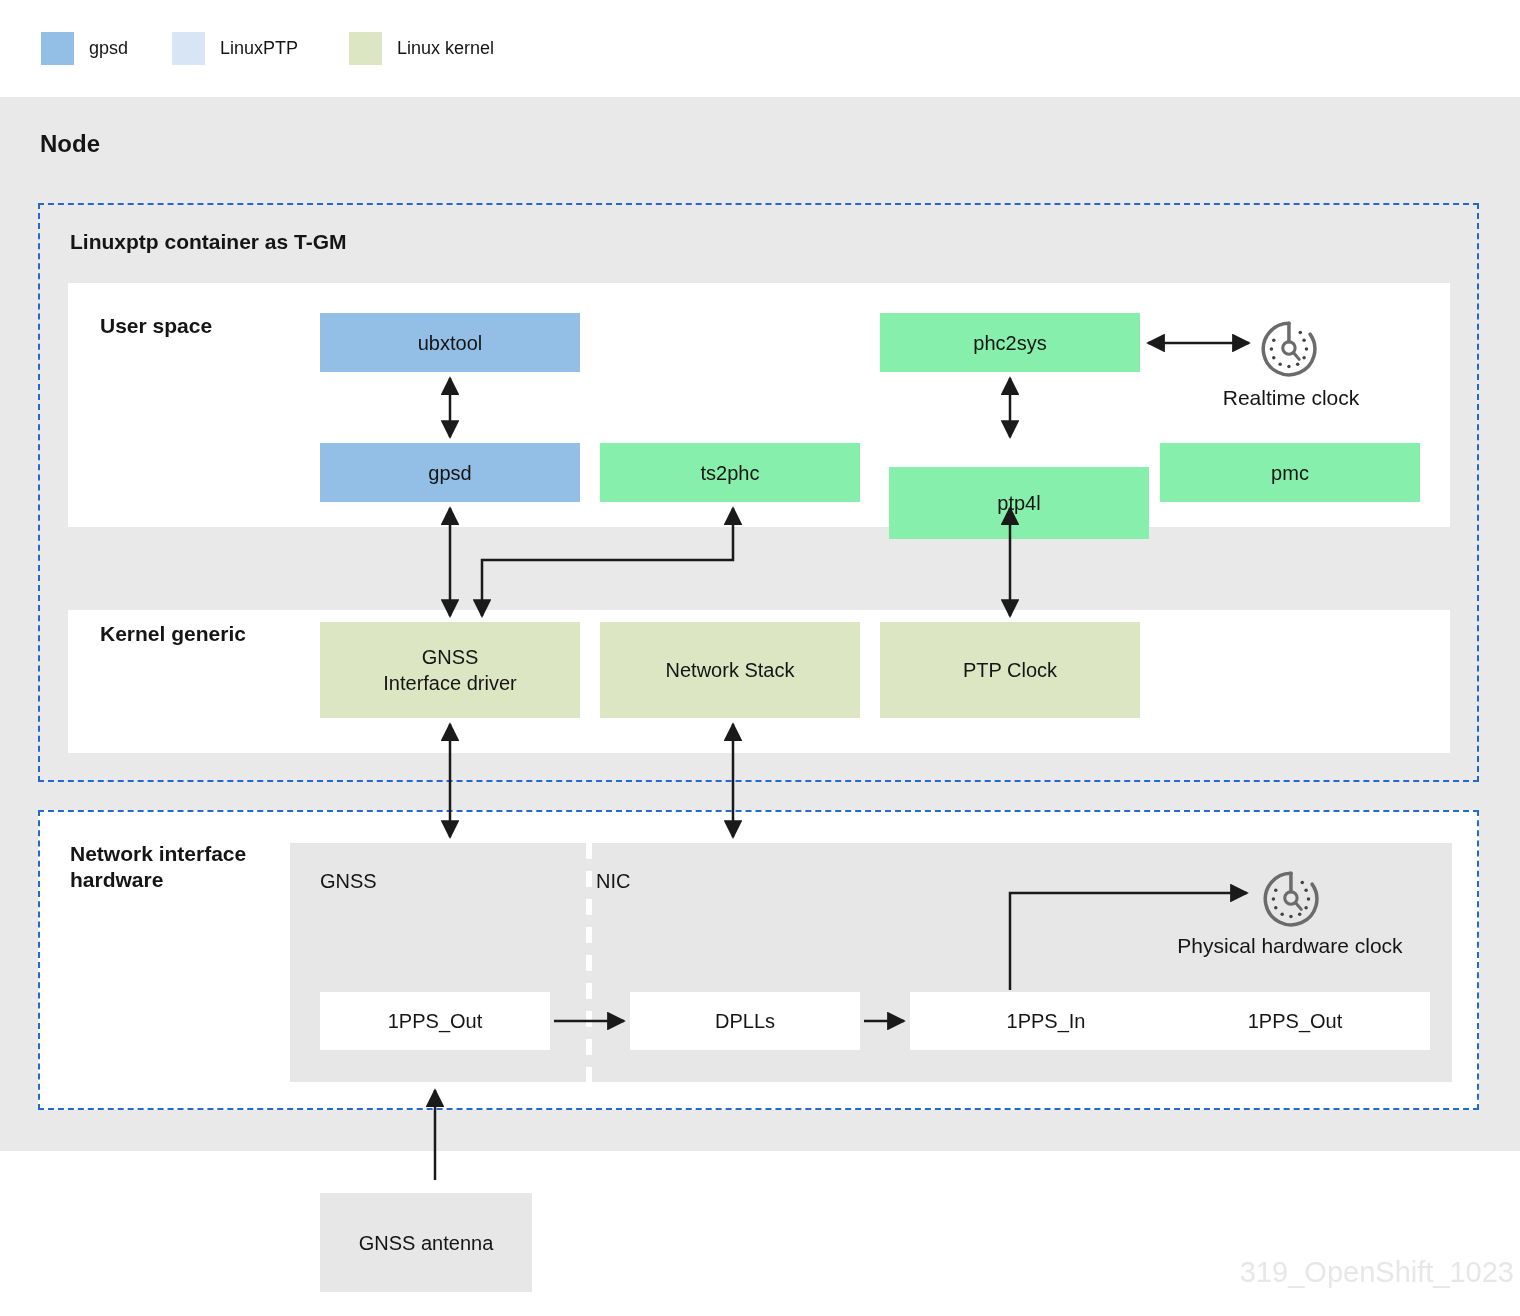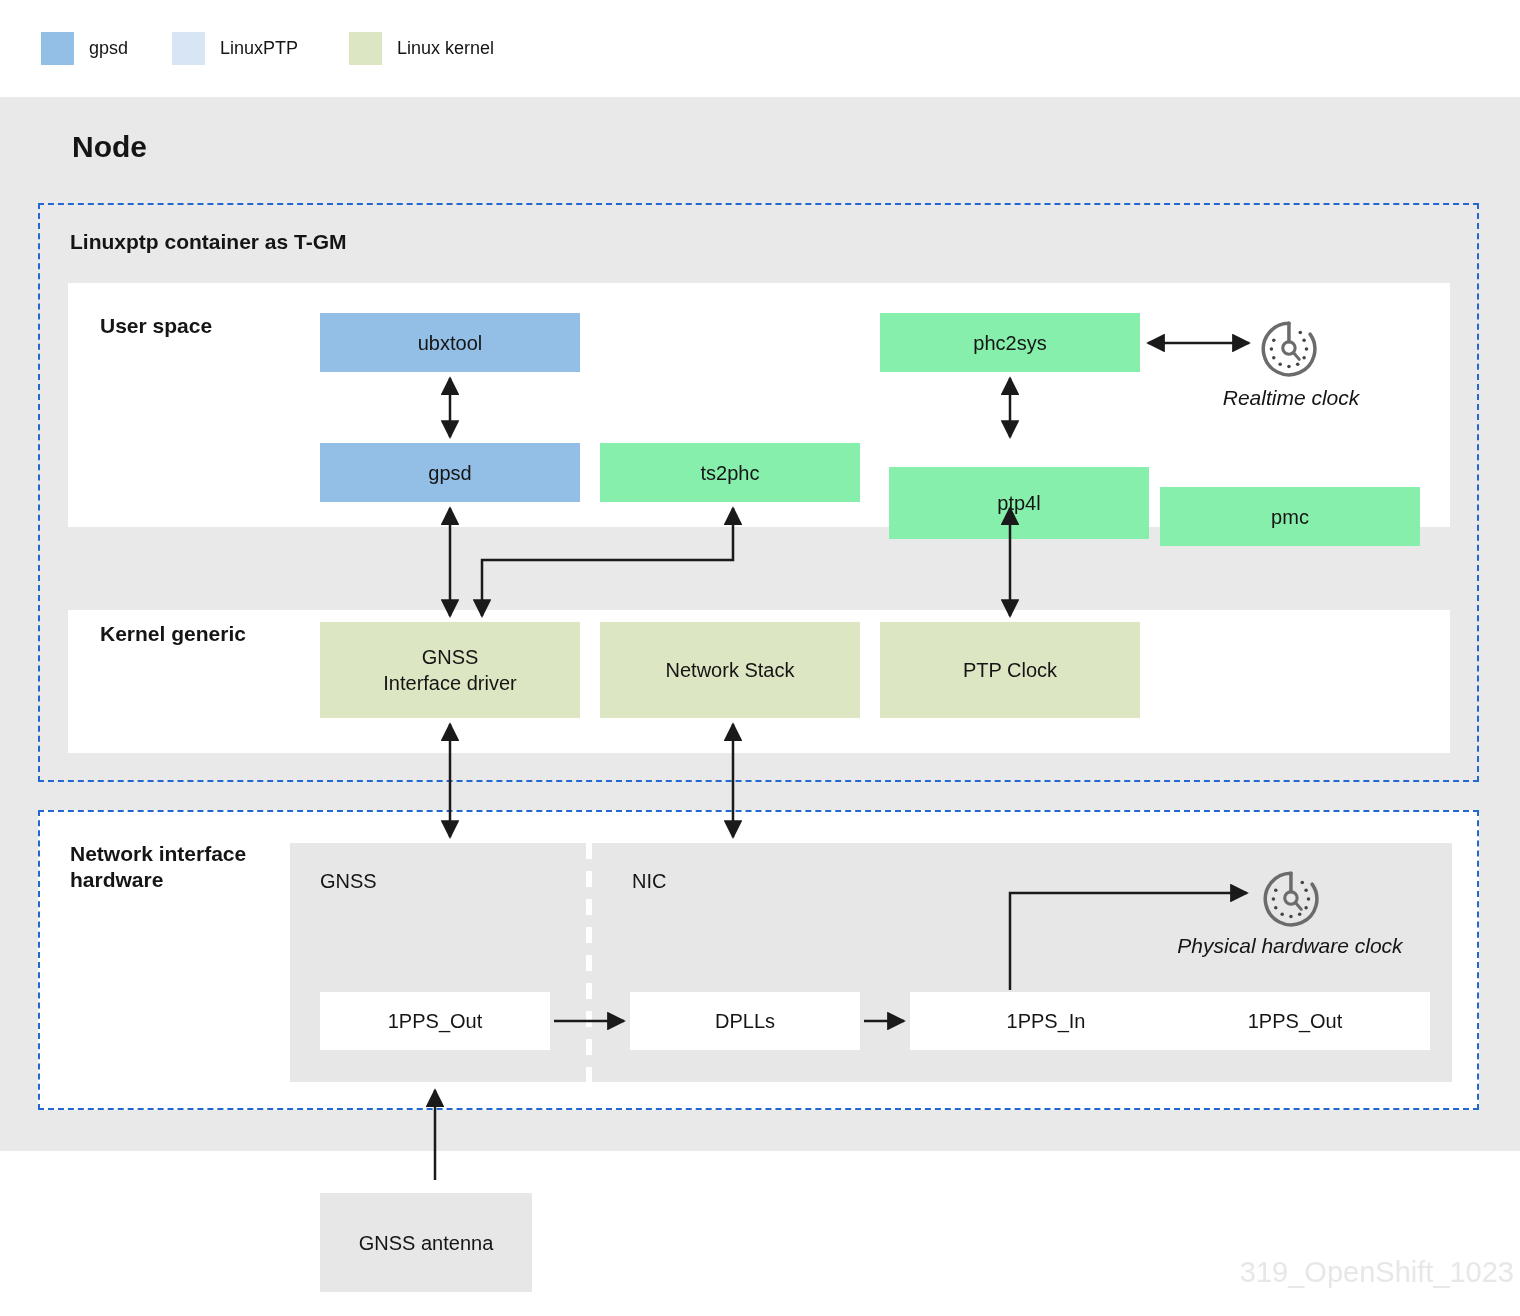--- a/index.html
+++ b/index.html
@@ -9,21 +9,21 @@
   }
   
   .legend-item{position:absolute;top:30px;display:flex;align-items:center;gap:15px;height:36px;}
   .swatch{width:33px;height:33px;display:inline-block;}
   .sw-gpsd{background:#93bfe7;}
   .sw-linuxptp{background:#d7e5f5;}
   .sw-kernel{background:#dce6c2;}
   .legend-label{font-size:18px;}
   
   .node-bg{position:absolute;left:0;top:97px;width:1520px;height:1054px;background:#e9e9e9;}
-  .node-title{position:absolute;left:40px;top:130px;font-size:30px;font-weight:700;margin-left:32px;}
+  .node-title{position:absolute;left:40px;top:130px;font-size:24px;font-weight:700;}
   .tgm-container{position:absolute;left:38px;top:203px;width:1437px;height:575px;border:2px dashed #2268d0;}
   .tgm-title{position:absolute;left:70px;top:230px;font-size:21px;font-weight:700;}
   .panel{position:absolute;background:#ffffff;}
   .user-panel{left:68px;top:283px;width:1382px;height:244px;}
   .kernel-panel{left:68px;top:610px;width:1382px;height:143px;}
   .section-label{position:absolute;font-size:21px;font-weight:700;line-height:1.25;}
   .hw-container{position:absolute;left:38px;top:810px;width:1437px;height:296px;border:2px dashed #2268d0;background:#ffffff;}
   .hw-graybox{position:absolute;left:290px;top:843px;width:1162px;height:239px;background:#e7e7e7;}
   .hw-divider{position:absolute;left:586px;top:843px;width:6px;height:239px;
     background:repeating-linear-gradient(to bottom,#ffffff 0 16px,transparent 16px 28px);}
@@ -31,21 +31,21 @@
   
   .box{position:absolute;display:flex;align-items:center;justify-content:center;
     font-size:20px;text-align:center;line-height:1.3;white-space:pre-line;}
   .blue{background:#93bfe7;}
   .lightblue{background:#86efac;}
   .green{background:#dce6c2;}
   .white{background:#ffffff;}
   .gray{background:#e7e7e7;}
   
   .clock{position:absolute;width:66px;height:66px;}
-  .clock-label{position:absolute;font-size:21px;text-align:center;font-style:italic;}
+  .clock-label{position:absolute;font-size:21px;text-align:center;}
   
   .overlay{position:absolute;left:0;top:0;width:1520px;height:1316px;pointer-events:none;}
   
   .watermark{position:absolute;right:6px;top:1256px;font-size:29px;color:#e7e7e7;}
 </style>
 </head>
 <body>
 
 <div class="canvas">
 
@@ -72,28 +72,28 @@
   <div class="section-label" style="left:100px;top:313px;">User space</div>
 
   <div class="panel kernel-panel"></div>
   <div class="section-label" style="left:100px;top:621px;">Kernel generic</div>
 
   <div class="hw-container"></div>
   <div class="hw-graybox"></div>
   <div class="hw-divider"></div>
   <div class="section-label" style="left:70px;top:841px;width:185px;">Network interface hardware</div>
   <div class="hw-zone-label" style="left:320px;top:870px;">GNSS</div>
-  <div class="hw-zone-label" style="left:632px;top:870px;">NIC</div>
+  <div class="hw-zone-label" style="left:596px;top:870px;">NIC</div>
 
   <div class="box blue" style="left:320px;top:313px;width:260px;height:59px;">ubxtool</div>
   <div class="box lightblue" style="left:880px;top:313px;width:260px;height:59px;">phc2sys</div>
   <div class="box blue" style="left:320px;top:443px;width:260px;height:59px;">gpsd</div>
   <div class="box lightblue" style="left:600px;top:443px;width:260px;height:59px;">ts2phc</div>
   <div class="box lightblue" style="left:880px;top:467px;width:260px;height:72px;margin-left:9px;">ptp4l</div>
-  <div class="box lightblue" style="left:1160px;top:443px;width:260px;height:59px;margin-top:44px;">pmc</div>
+  <div class="box lightblue" style="left:1160px;top:443px;width:260px;height:59px;">pmc</div>
 
   <div class="box green" style="left:320px;top:622px;width:260px;height:96px;">GNSS
 Interface driver</div>
   <div class="box green" style="left:600px;top:622px;width:260px;height:96px;">Network Stack</div>
   <div class="box green" style="left:880px;top:622px;width:260px;height:96px;">PTP Clock</div>
 
   <div class="box white" style="left:320px;top:992px;width:230px;height:58px;">1PPS_Out</div>
   <div class="box white" style="left:630px;top:992px;width:230px;height:58px;">DPLLs</div>
   <div class="box white" style="left:910px;top:992px;width:272px;height:58px;">1PPS_In</div>
   <div class="box white" style="left:1160px;top:992px;width:270px;height:58px;">1PPS_Out</div>

